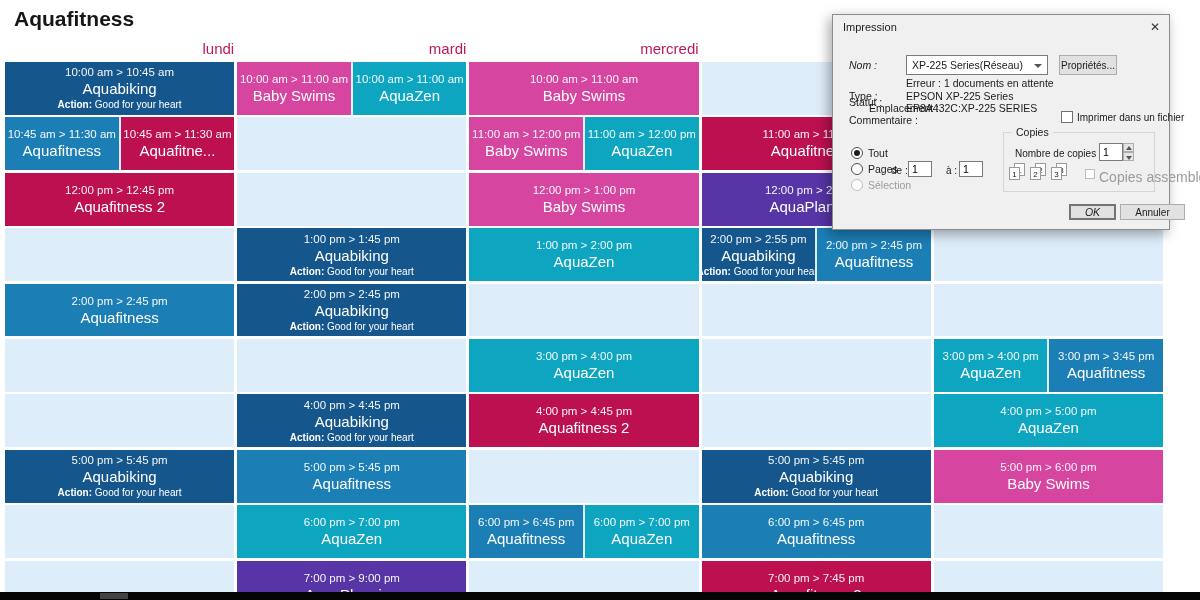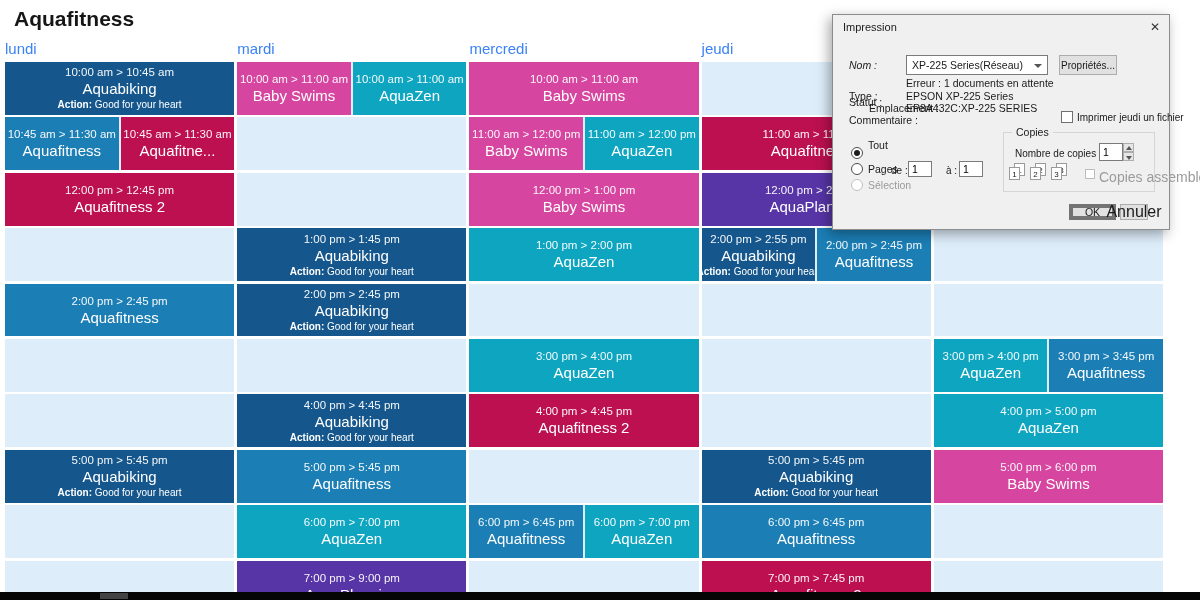--- a/index.html
+++ b/index.html
@@ -1,21 +1,21 @@
 <!DOCTYPE html>
 <html><head>
 <meta charset="utf-8">
 <style>
   html,body{margin:0;padding:0;}
   body{width:1200px;height:600px;position:relative;overflow:hidden;background:#fff;
        font-family:"Liberation Sans",sans-serif;}
 
   
   .page-title{position:absolute;left:14px;top:7px;font-size:21px;font-weight:600;color:#161616;}
-  .dayh{position:absolute;top:40px;height:18px;text-align:left;font-size:15px;color:#3b82f6;}
+  .dayh{position:absolute;top:40px;height:18px;text-align:right;font-size:15px;color:#be185d;}
   .slot{position:absolute;background:#ddedfa;}
   .ev{position:absolute;color:#fff;display:flex;flex-direction:column;align-items:center;
       justify-content:center;text-align:center;overflow:hidden;cursor:pointer;}
   .ev .t{font-size:11.5px;opacity:.95;white-space:nowrap;}
   .ev .n{font-size:15px;margin-top:2px;white-space:nowrap;}
   .ev .a{font-size:10px;margin-top:2px;white-space:nowrap;}
   .ev .a b{font-weight:700;}
 
   
   .hscroll{position:absolute;left:0;top:592px;width:1200px;height:8px;background:#050505;}
@@ -33,21 +33,21 @@
   .grp-label{position:absolute;top:-7px;left:8px;background:#f0f0f0;padding:0 4px;font-size:10.5px;white-space:nowrap;}
   .lbl{white-space:nowrap;}
   .val{white-space:nowrap;}
   .gray{color:#9b9b9b;}
   .sel{background:#fff;border:1px solid #7a7a7a;display:flex;align-items:center;padding:0 18px 0 5px;cursor:pointer;}
   .sel .sel-txt{position:static;white-space:nowrap;overflow:hidden;font-size:10.5px;}
   .sel-arrow{right:5px;top:8px;width:0;height:0;border-left:4px solid transparent;
              border-right:4px solid transparent;border-top:4px solid #555;}
   .wbtn{background:#e1e1e1;border:1px solid #adadad;text-align:center;font-size:10.5px;cursor:pointer;
         display:flex;align-items:center;justify-content:center;}
-  .wbtn.default{border:4px solid #737373;}
+  .wbtn.default{border:2px solid #737373;font-style:italic;}
   .chk{width:12px;height:12px;background:#fff;border:1px solid #707070;cursor:pointer;}
   .chk.dis{border-color:#bcbcbc;}
   .rad{width:12px;height:12px;background:#fff;border:1px solid #4d4d4d;border-radius:50%;cursor:pointer;}
   .rad.on::after{content:'';position:absolute;left:2px;top:2px;width:6px;height:6px;border-radius:50%;background:#1d1d1d;}
   .rad.dis{border-color:#c0c0c0;}
   .win-inp{background:#fff;border:1px solid #7a7a7a;font-size:10.5px;padding:0 3px;
            font-family:"Liberation Sans",sans-serif;}
   .spin{width:11px;height:9px;background:#e6e6e6;border:1px solid #adadad;cursor:pointer;}
   .spin::after{content:'';position:absolute;left:2px;width:0;height:0;
                border-left:3px solid transparent;border-right:3px solid transparent;}
@@ -277,24 +277,24 @@
   <div class="wbtn" style="left:226px;top:40px;width:58px;height:20px;font-size:10px;">Propriétés...</div>
 
   <span class="lbl" style="left:16px;top:62px;margin-top:19px;">Statut :</span>
   <span class="val" style="left:73px;top:62px;">Erreur : 1 documents en attente</span>
   <span class="lbl" style="left:16px;top:75px;">Type :</span>
   <span class="val" style="left:73px;top:75px;">EPSON XP-225 Series</span>
   <span class="lbl" style="left:16px;top:87px;margin-left:20px;">Emplacement :</span>
   <span class="val" style="left:73px;top:87px;">EP8A432C:XP-225 SERIES</span>
   <span class="lbl" style="left:16px;top:99px;">Commentaire :</span>
   <span class="chk" style="left:228px;top:96px;"></span>
-  <span class="lbl" style="left:244px;top:97px;font-size:10px;">Imprimer jeudi un fichier</span>
+  <span class="lbl" style="left:244px;top:97px;font-size:10px;">Imprimer dans un fichier</span>
 
   <span class="rad on" style="left:18px;top:132px;"></span>
-  <span class="lbl" style="left:35px;top:124px;">Tout</span>
+  <span class="lbl" style="left:35px;top:132px;">Tout</span>
   <span class="rad" style="left:18px;top:148px;"></span>
   <span class="lbl" style="left:35px;top:148px;">Pages</span>
   <span class="lbl" style="left:58px;top:150px;font-size:10px;">de :</span>
   <input class="win-inp" style="left: 75px; top: 146px; width: 24px; height: 16px;" value="1">
   <span class="lbl" style="left:113px;top:150px;font-size:10px;">à :</span>
   <input class="win-inp" style="left: 126px; top: 146px; width: 24px; height: 16px;" value="1">
   <span class="rad dis" style="left:18px;top:164px;"></span>
   <span class="lbl gray" style="left:35px;top:164px;">Sélection</span>
 
   <div class="grp" style="left:170px;top:117px;width:152px;height:60px;">
@@ -302,20 +302,20 @@
   </div>
   <span class="lbl" style="left:182px;top:133px;font-size:10px;">Nombre de copies :</span>
   <input class="win-inp" style="left: 266px; top: 128px; width: 24px; height: 18px;" value="1">
   <span class="spin up" style="left:290px;top:128px;"></span>
   <span class="spin dn" style="left:290px;top:137px;"></span>
   <span id="collate"></span>
   <span class="chk dis" style="left:252px;top:154px;width:10px;height:10px;"></span>
   <span class="lbl gray" style="left:266px;top:154px;font-size:14px;">Copies assemblées</span>
 
   <div class="wbtn default" style="left:236px;top:189px;width:47px;height:16px;">OK</div>
-  <div class="wbtn" style="left:287px;top:189px;width:28px;height:16px;font-size:16px;">Annuler</div>
+  <div class="wbtn" style="left:287px;top:189px;width:65px;height:16px;font-size:10px;">Annuler</div>
 <span class="pg" style="left: 181px; top: 148px;">1</span>
     <span class="pg" style="left: 176px; top: 152px;">1</span>
     <span class="pg" style="left: 202px; top: 148px;">2</span>
     <span class="pg" style="left: 197px; top: 152px;">2</span>
     <span class="pg" style="left: 223px; top: 148px;">3</span>
     <span class="pg" style="left: 218px; top: 152px;">3</span>
   </div>
 
 </body></html>

